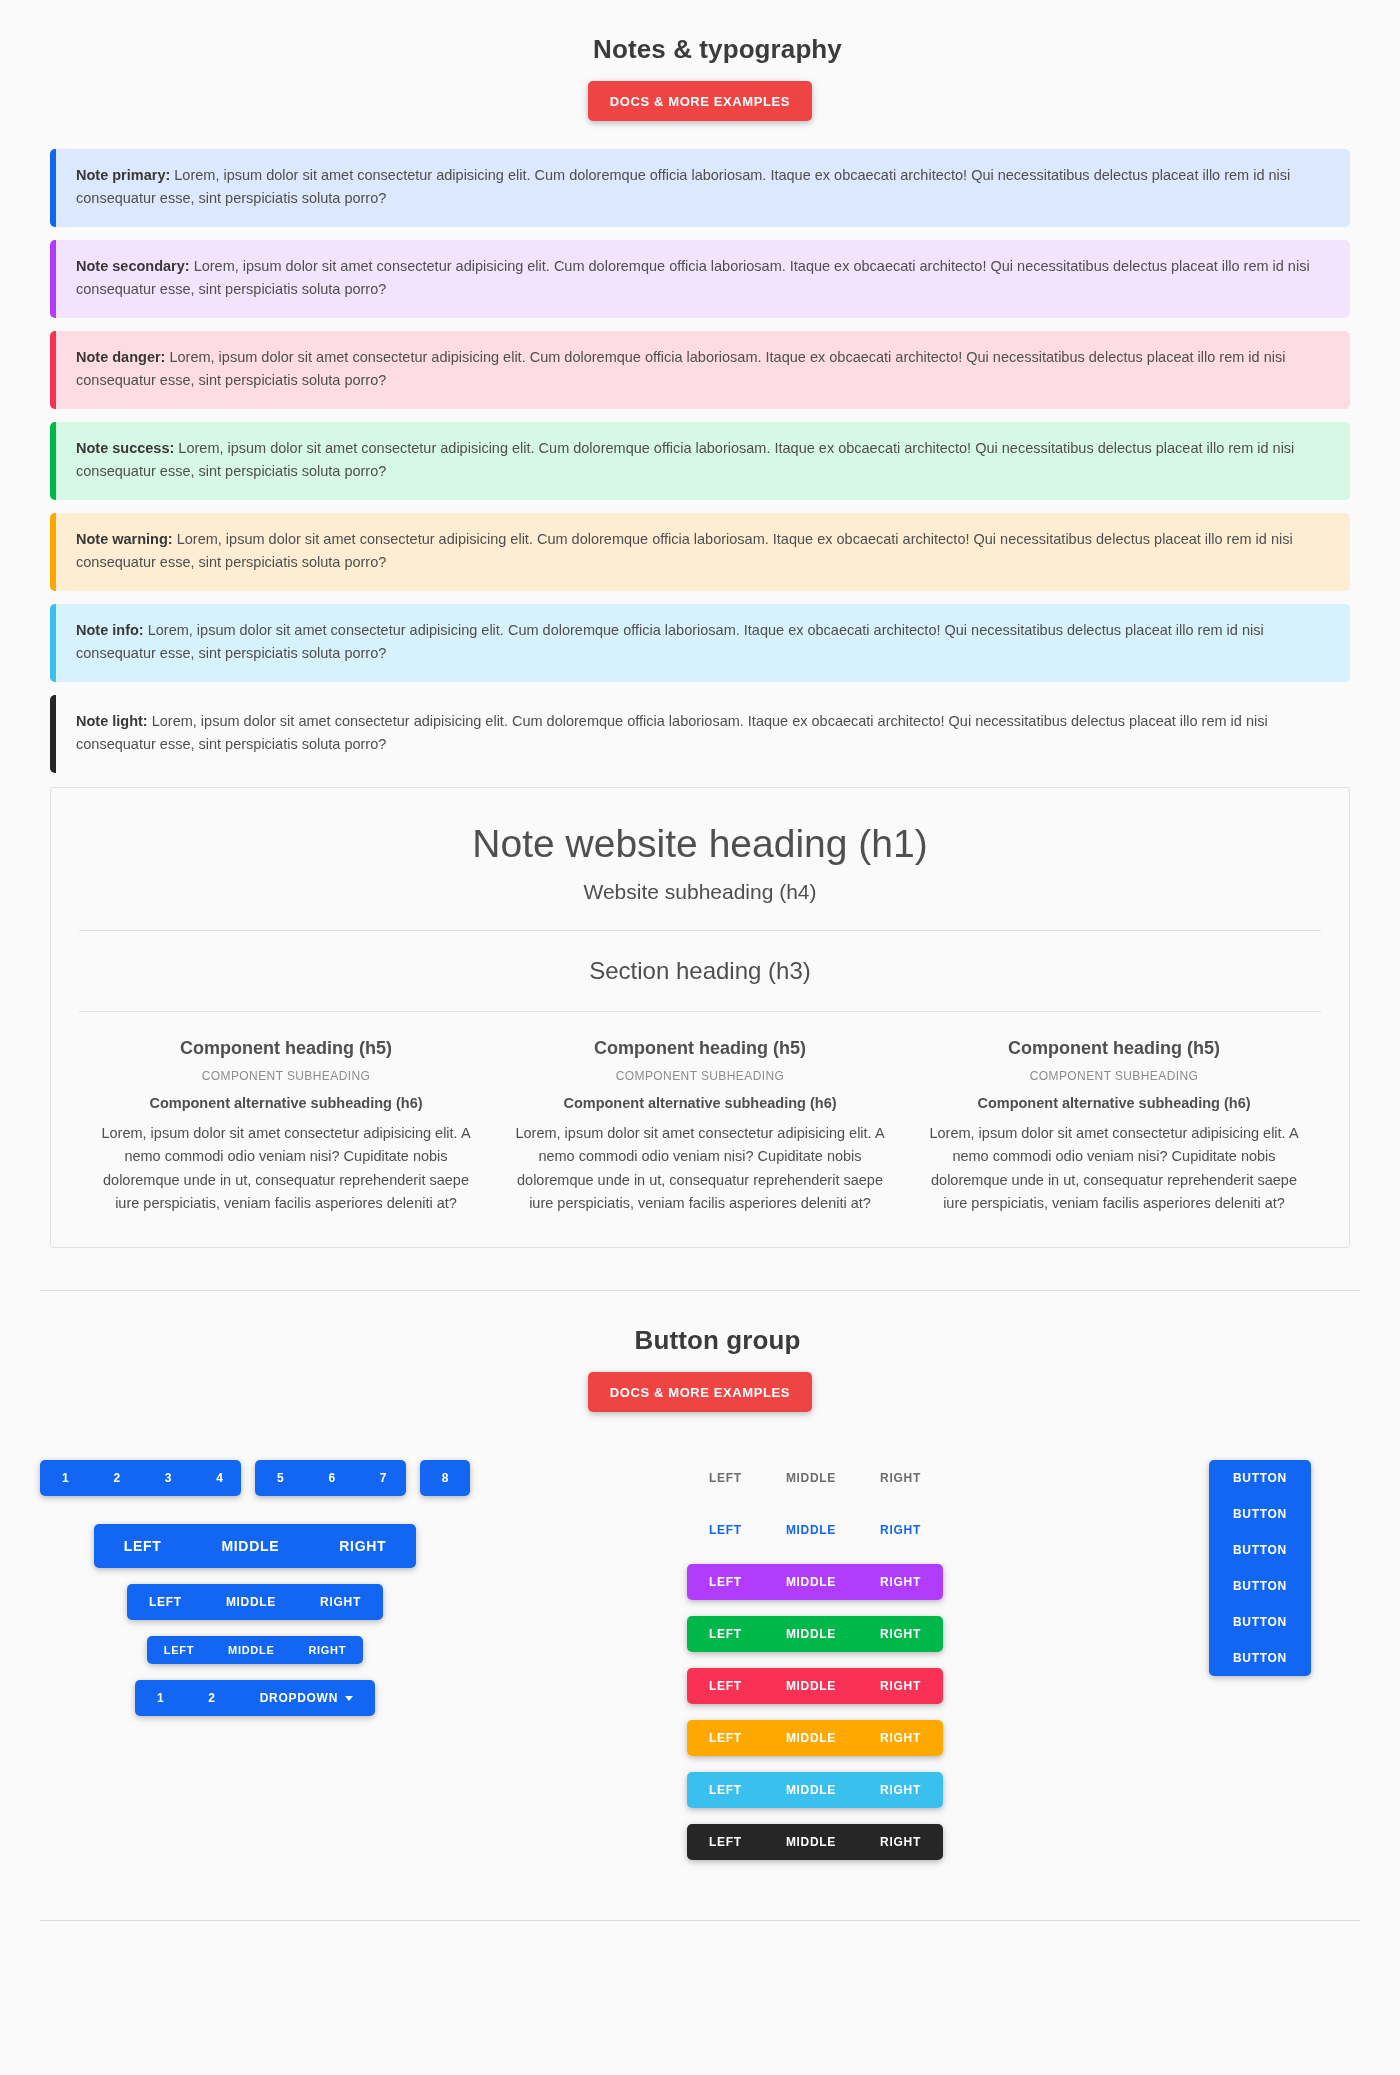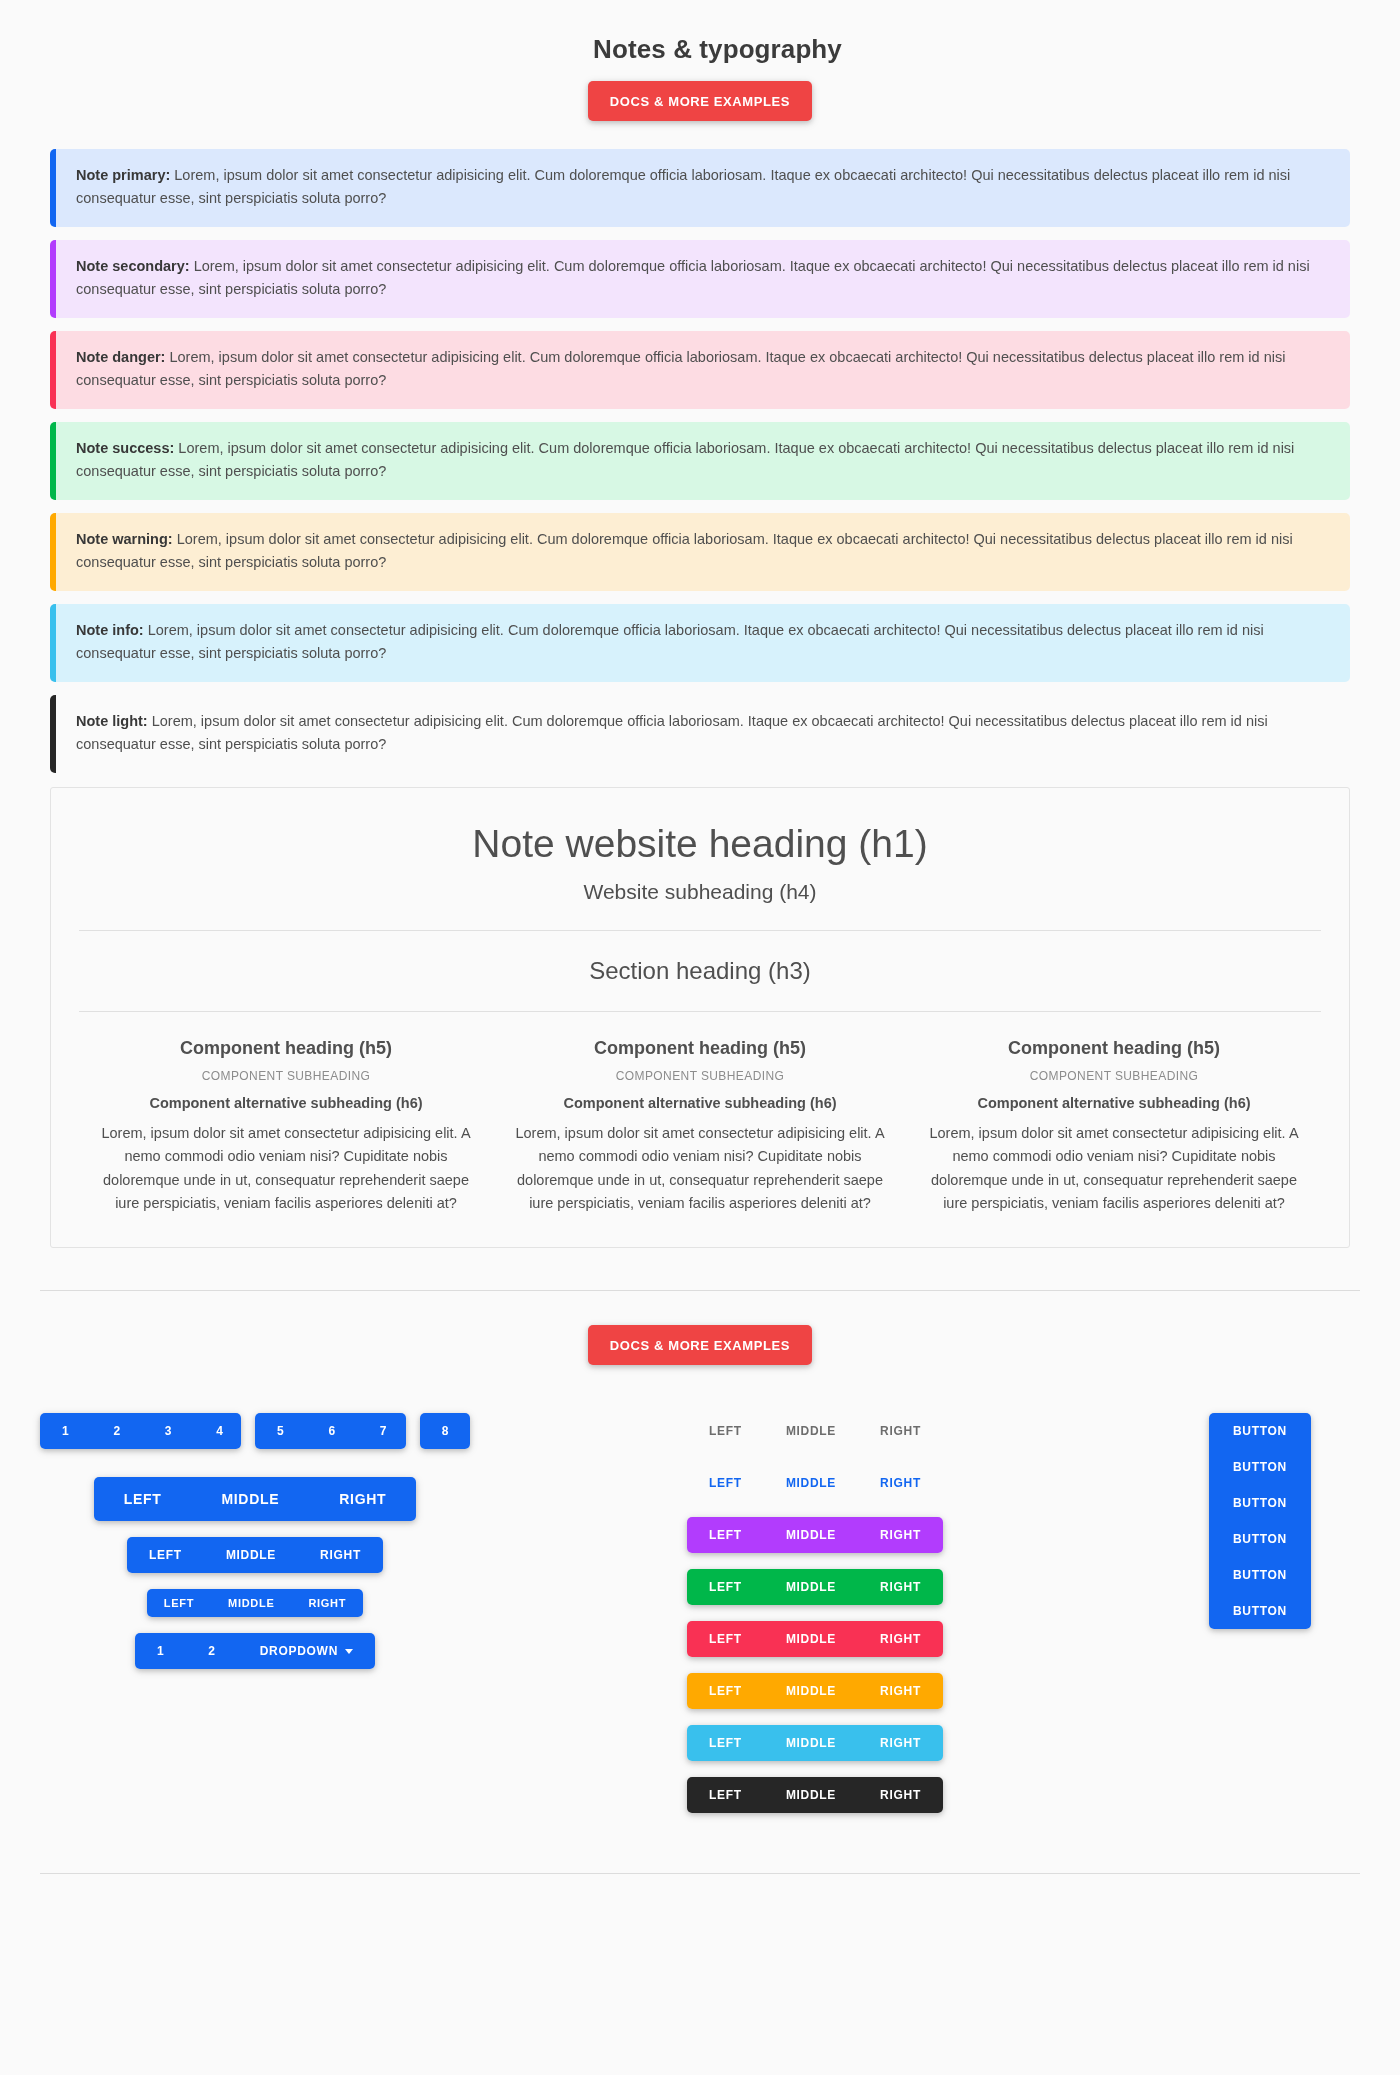--- a/index.html
+++ b/index.html
@@ -223,20 +223,21 @@
           <div class="h6-sub">COMPONENT SUBHEADING</div>
           <h6 class="h6">Component alternative subheading (h6)</h6>
           <p>Lorem, ipsum dolor sit amet consectetur adipisicing elit. A nemo commodi odio veniam nisi? Cupiditate nobis doloremque unde in ut, consequatur reprehenderit saepe iure perspiciatis, veniam facilis asperiores deleniti at?</p>
         </div>
       </div>
   </div>
 
   <hr class="section-divider">
 
   <div class="section-head">
+    <h2 class="section-title">Button group</h2>
     <button class="docs-btn">DOCS &amp; MORE EXAMPLES</button>
   </div>
 
   <div class="btn-area">
     <div class="bcol-left">
       <div class="groups-row" id="numbered-groups">
           <div class="bg">
             <button>1</button>
             <button>2</button>
             <button>3</button>

